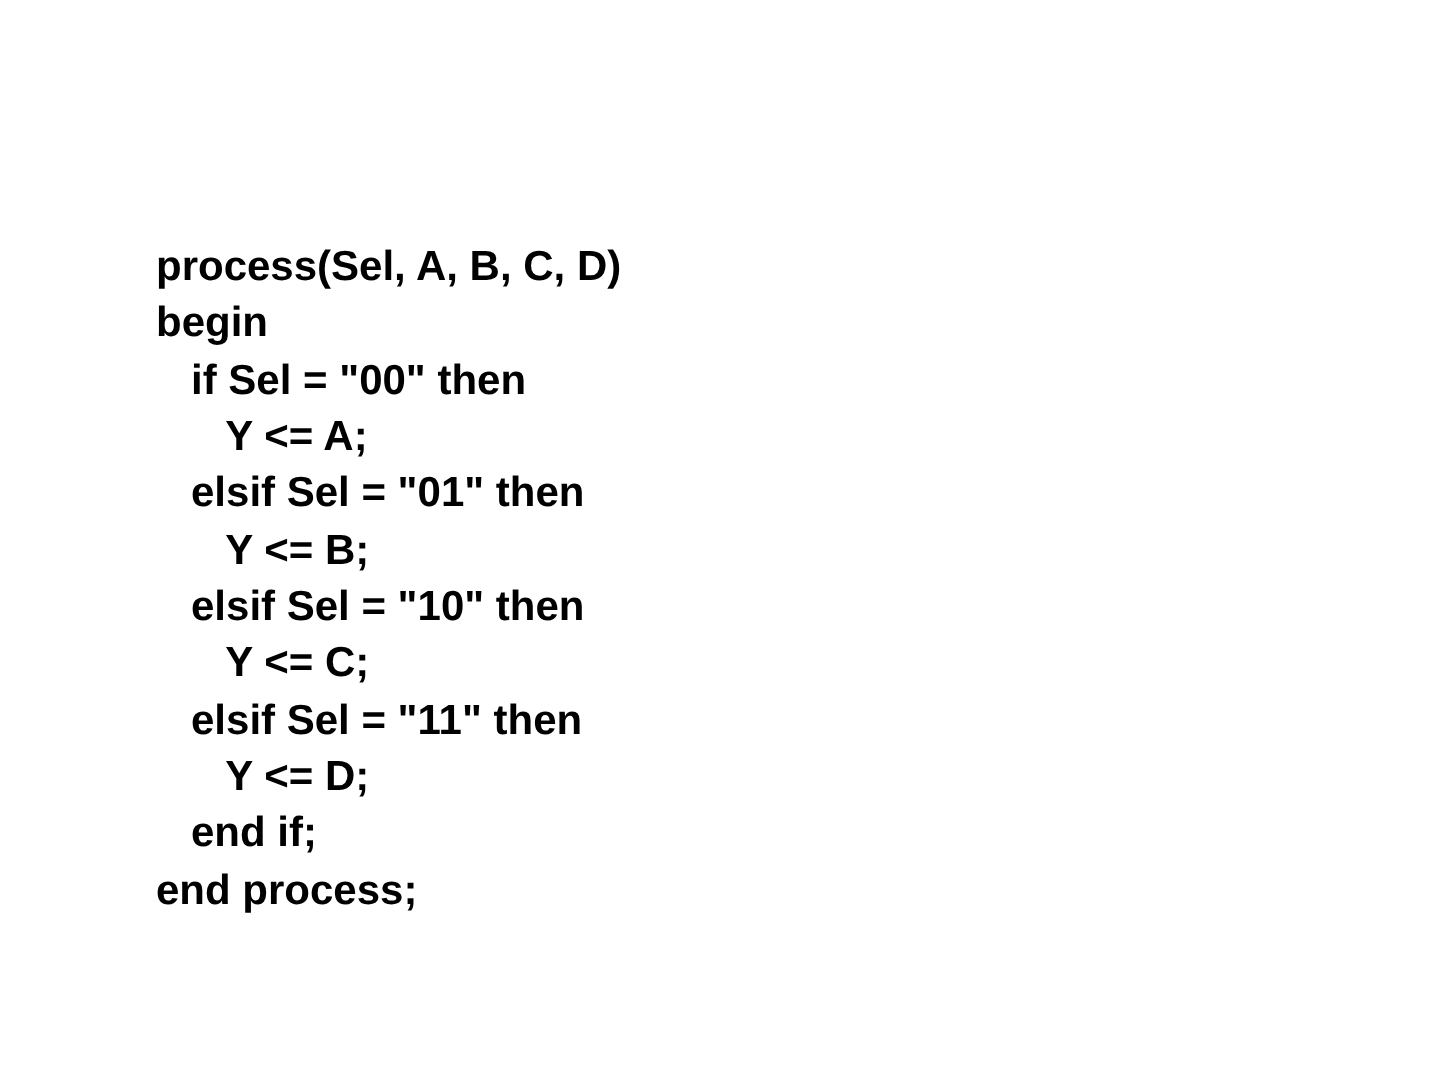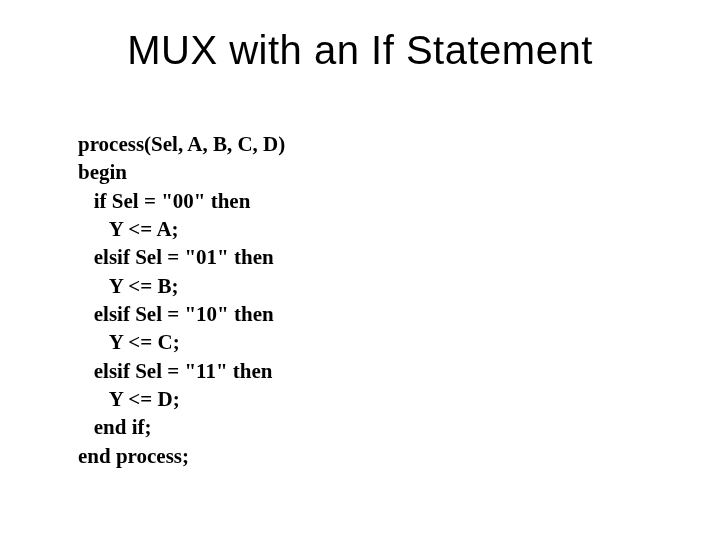--- a/index.html
+++ b/index.html
@@ -22,34 +22,33 @@
     top: 28px;
     left: 0;
     width: 720px;
     text-align: center;
     font-size: 40px;
     font-weight: 400;
     letter-spacing: 0.5px;
   }
   .code-block {
     position: absolute;
-    top: 130px;
+    top: 120px;
     left: 78px;
     font-size: 21px;
     font-weight: 700;
     line-height: 1.35;
     white-space: pre;
-    font-family: Liberation Serif, serif;
+    font-family: Liberation Sans, sans-serif;
   }
 </style>
 </head>
 <body>
 
 <div class="slide">
-  <div class="title">MUX with an If Statement</div>
   <div class="code-block">process(Sel, A, B, C, D)
 begin
    if Sel = "00" then
       Y &lt;= A;
    elsif Sel = "01" then
       Y &lt;= B;
    elsif Sel = "10" then
       Y &lt;= C;
    elsif Sel = "11" then
       Y &lt;= D;

